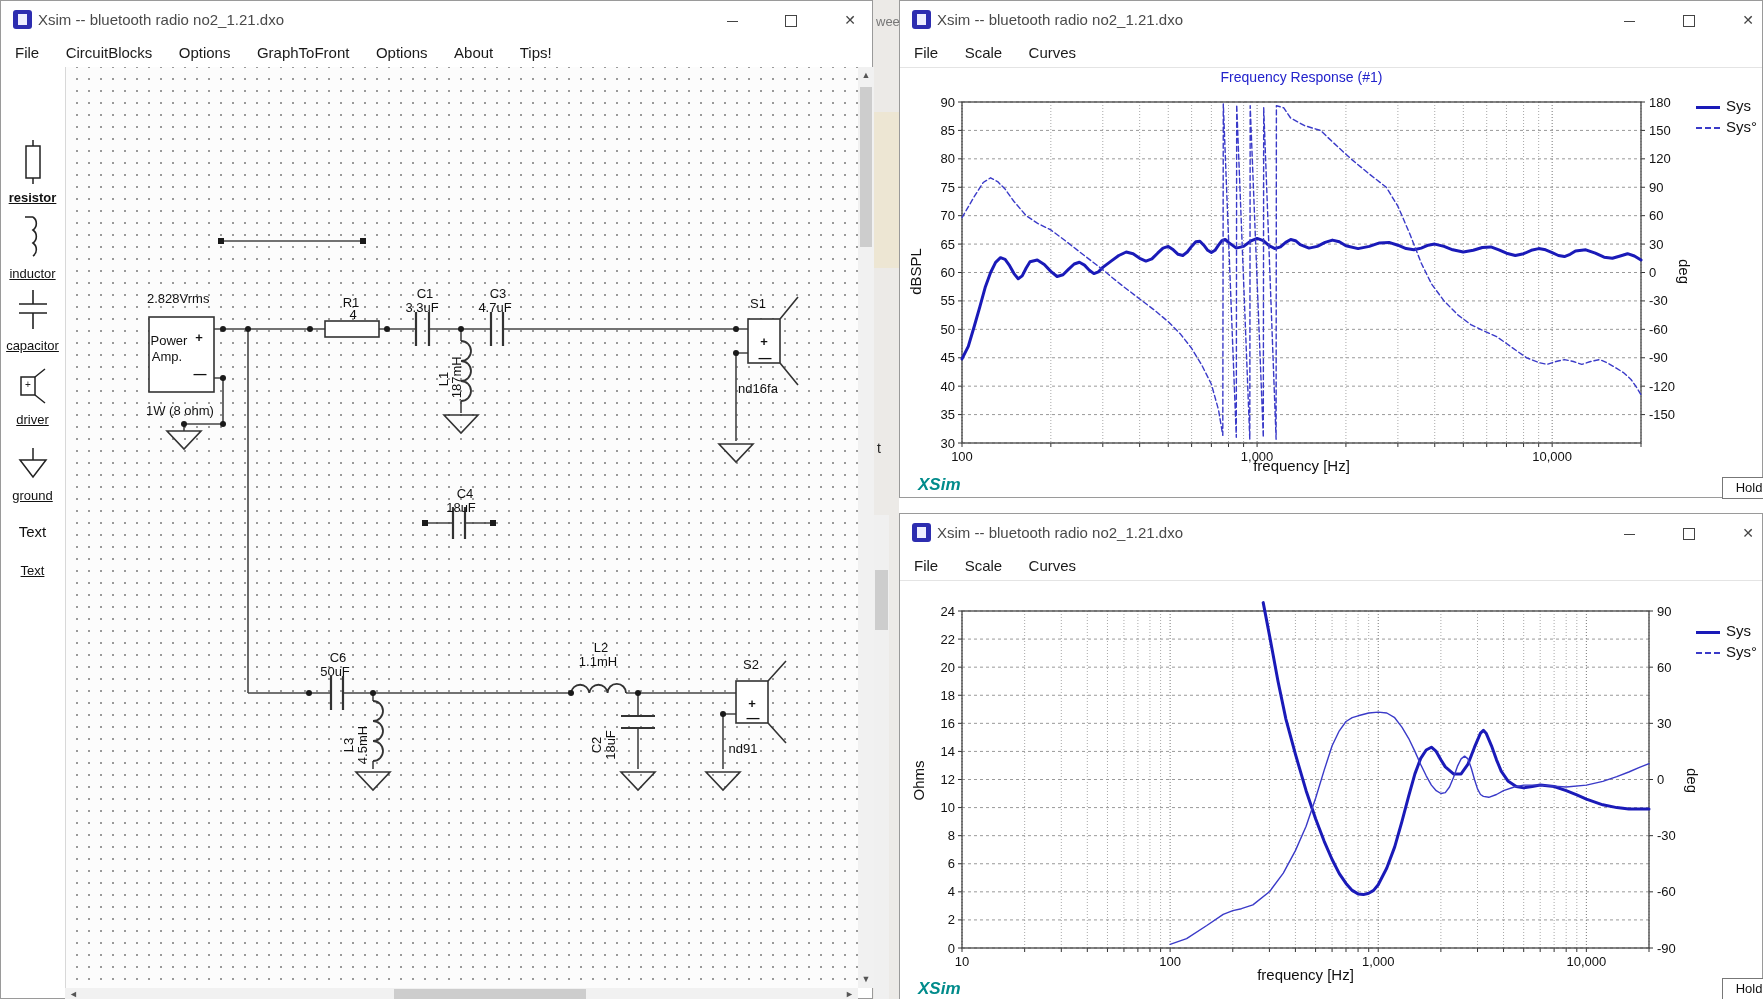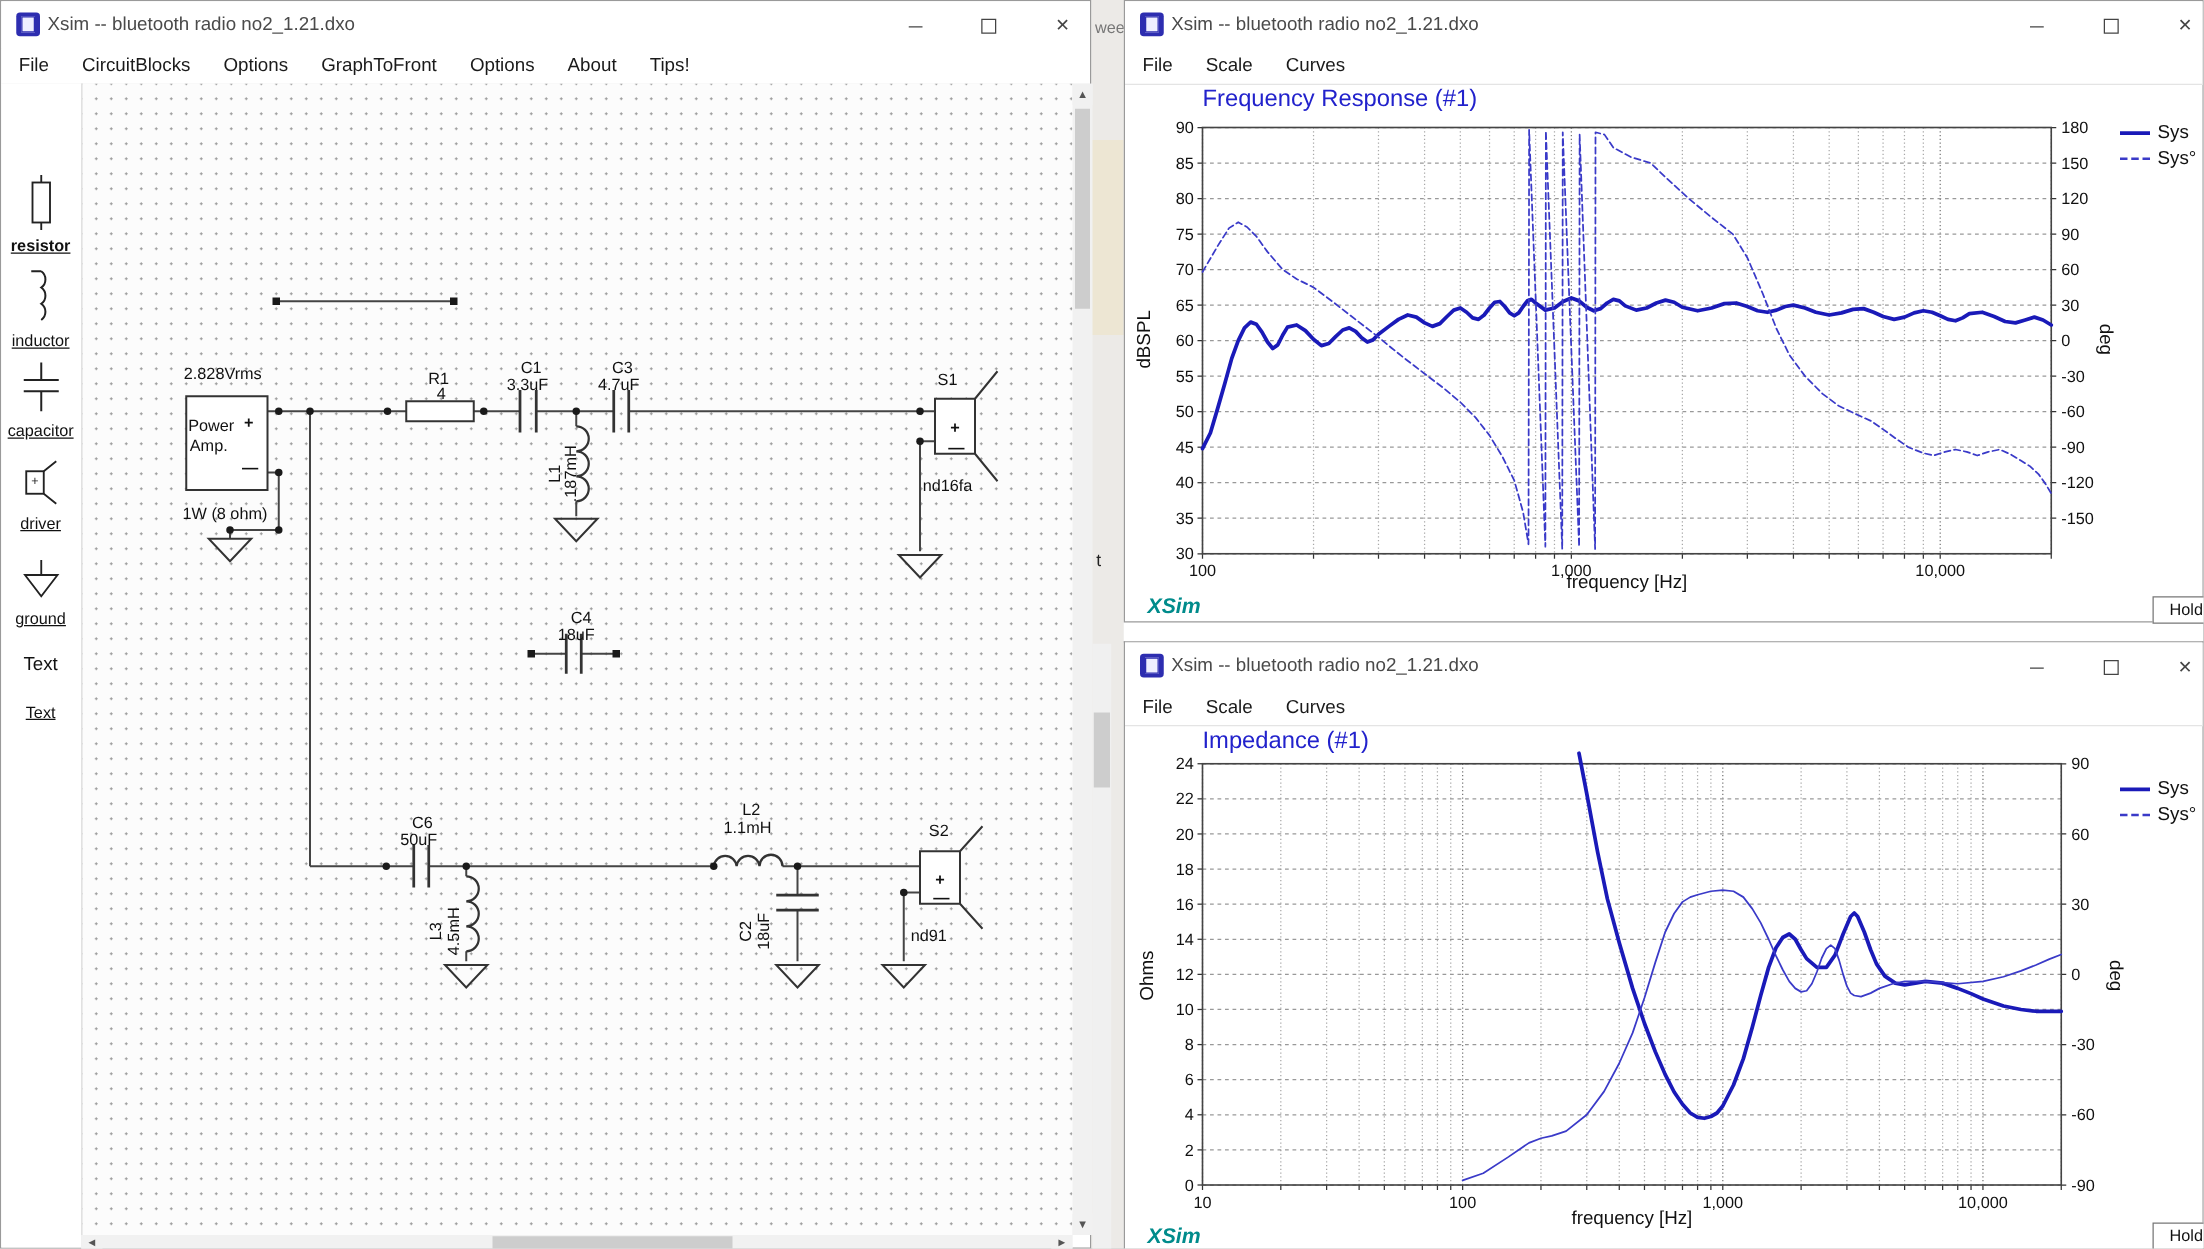--- a/index.html
+++ b/index.html
@@ -23,21 +23,21 @@
   .tool .lbl.plain{text-decoration:none;font-size:15px;}
   .tool svg{display:block;margin:0 auto 3px auto;}
   #canvas{position:absolute;left:64px;top:66px;width:793px;height:921px;background:#fcfcfc;z-index:1;
     background-image:radial-gradient(#9a9a9a 1px,transparent 1.1px);background-size:12px 12px;background-position:6px 6px;}
   #schsvg{position:absolute;left:0;top:0;z-index:2;pointer-events:none;}
   #schsvg text{font-family:"Liberation Sans","DejaVu Sans",sans-serif;font-size:13px;fill:#111;}
   .sbar{position:absolute;background:#f1f1f1;z-index:4;}
   .sbtn{position:absolute;background:#f1f1f1;color:#555;font-size:9px;text-align:center;z-index:5;}
   .sthumb{position:absolute;background:#cdcdcd;z-index:5;}
   
-  .gtitle{position:absolute;text-align:left;font-size:19px;color:#2222cc;white-space:nowrap;}
+  .gtitle{position:absolute;text-align:center;font-size:14px;color:#2222cc;white-space:nowrap;}
   .axlab{position:absolute;font-size:15px;color:#111;white-space:nowrap;}
   .rot-l{transform:rotate(-90deg);transform-origin:center;}
   .rot-r{transform:rotate(90deg);transform-origin:center;}
   .legend{position:absolute;font-size:15px;color:#111;white-space:nowrap;}
   .legend .sw{display:inline-block;width:24px;height:0;border-top:3px solid #1a1ab8;vertical-align:middle;margin-right:6px;}
   .legend .swd{display:inline-block;width:24px;height:0;border-top:2px dashed #3a3ac8;vertical-align:middle;margin-right:6px;}
   .holdbtn{position:absolute;width:52px;height:20px;background:#fff;border:1px solid #777;font-size:13px;
     text-align:center;line-height:20px;color:#111;}
   .xsimlogo{position:absolute;font-size:17px;font-weight:bold;font-style:italic;color:#008b8b;}
   .chartsvg{position:absolute;left:0;top:0;}
@@ -373,21 +373,20 @@
       <div class="apptitle">Xsim -- bluetooth radio no2_1.21.dxo</div>
       <div class="winbtn btn-min" style="left:712px;"></div>
       <div class="winbtn btn-max" style="left:772px;"></div>
       <div class="winbtn" style="left:831px;">✕</div>
     </div>
     <div class="menubar">
       <span style="margin-left:3px;">File</span>
       <span>Scale</span>
       <span>Curves</span>
     </div>
-    <div class="gtitle" style="left:62px;top:68px;width:687px;">Impedance (#1)</div>
     <svg class="chartsvg" id="chart-b" width="864" height="462">
         <line x1="62" y1="97" x2="62" y2="434" stroke="#777" stroke-dasharray="1,2" stroke-width="1"></line>
         <line x1="62" y1="434" x2="62" y2="438" stroke="#333" stroke-width="1"></line>
         <line x1="124.64941769472078" y1="97" x2="124.64941769472078" y2="434" stroke="#a8a8a8" stroke-dasharray="1,2" stroke-width="1"></line>
         <line x1="124.64941769472078" y1="434" x2="124.64941769472078" y2="438" stroke="#333" stroke-width="1"></line>
         <line x1="161.29697773814888" y1="97" x2="161.29697773814888" y2="434" stroke="#a8a8a8" stroke-dasharray="1,2" stroke-width="1"></line>
         <line x1="161.29697773814888" y1="434" x2="161.29697773814888" y2="438" stroke="#333" stroke-width="1"></line>
         <line x1="187.29883538944156" y1="97" x2="187.29883538944156" y2="434" stroke="#a8a8a8" stroke-dasharray="1,2" stroke-width="1"></line>
         <line x1="187.29883538944156" y1="434" x2="187.29883538944156" y2="438" stroke="#333" stroke-width="1"></line>
         <line x1="207.46744307370565" y1="97" x2="207.46744307370565" y2="434" stroke="#a8a8a8" stroke-dasharray="1,2" stroke-width="1"></line>

